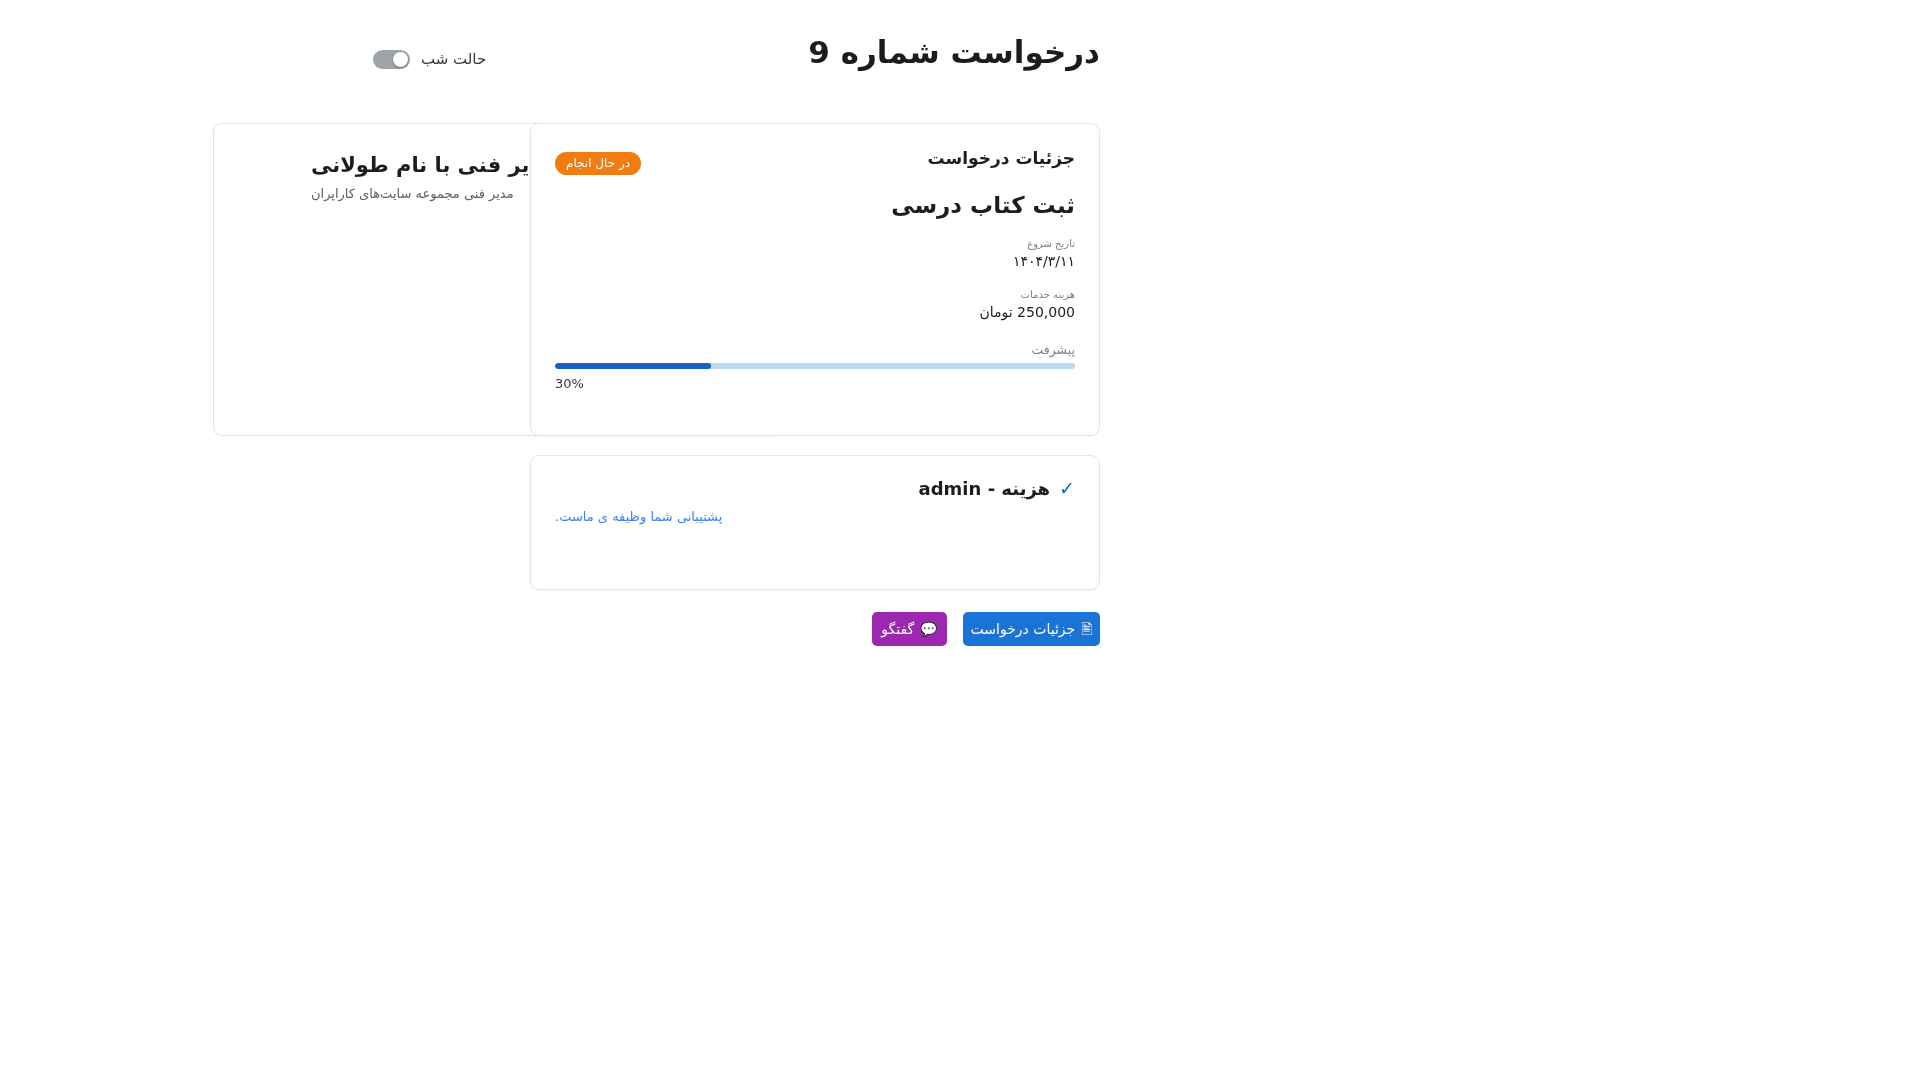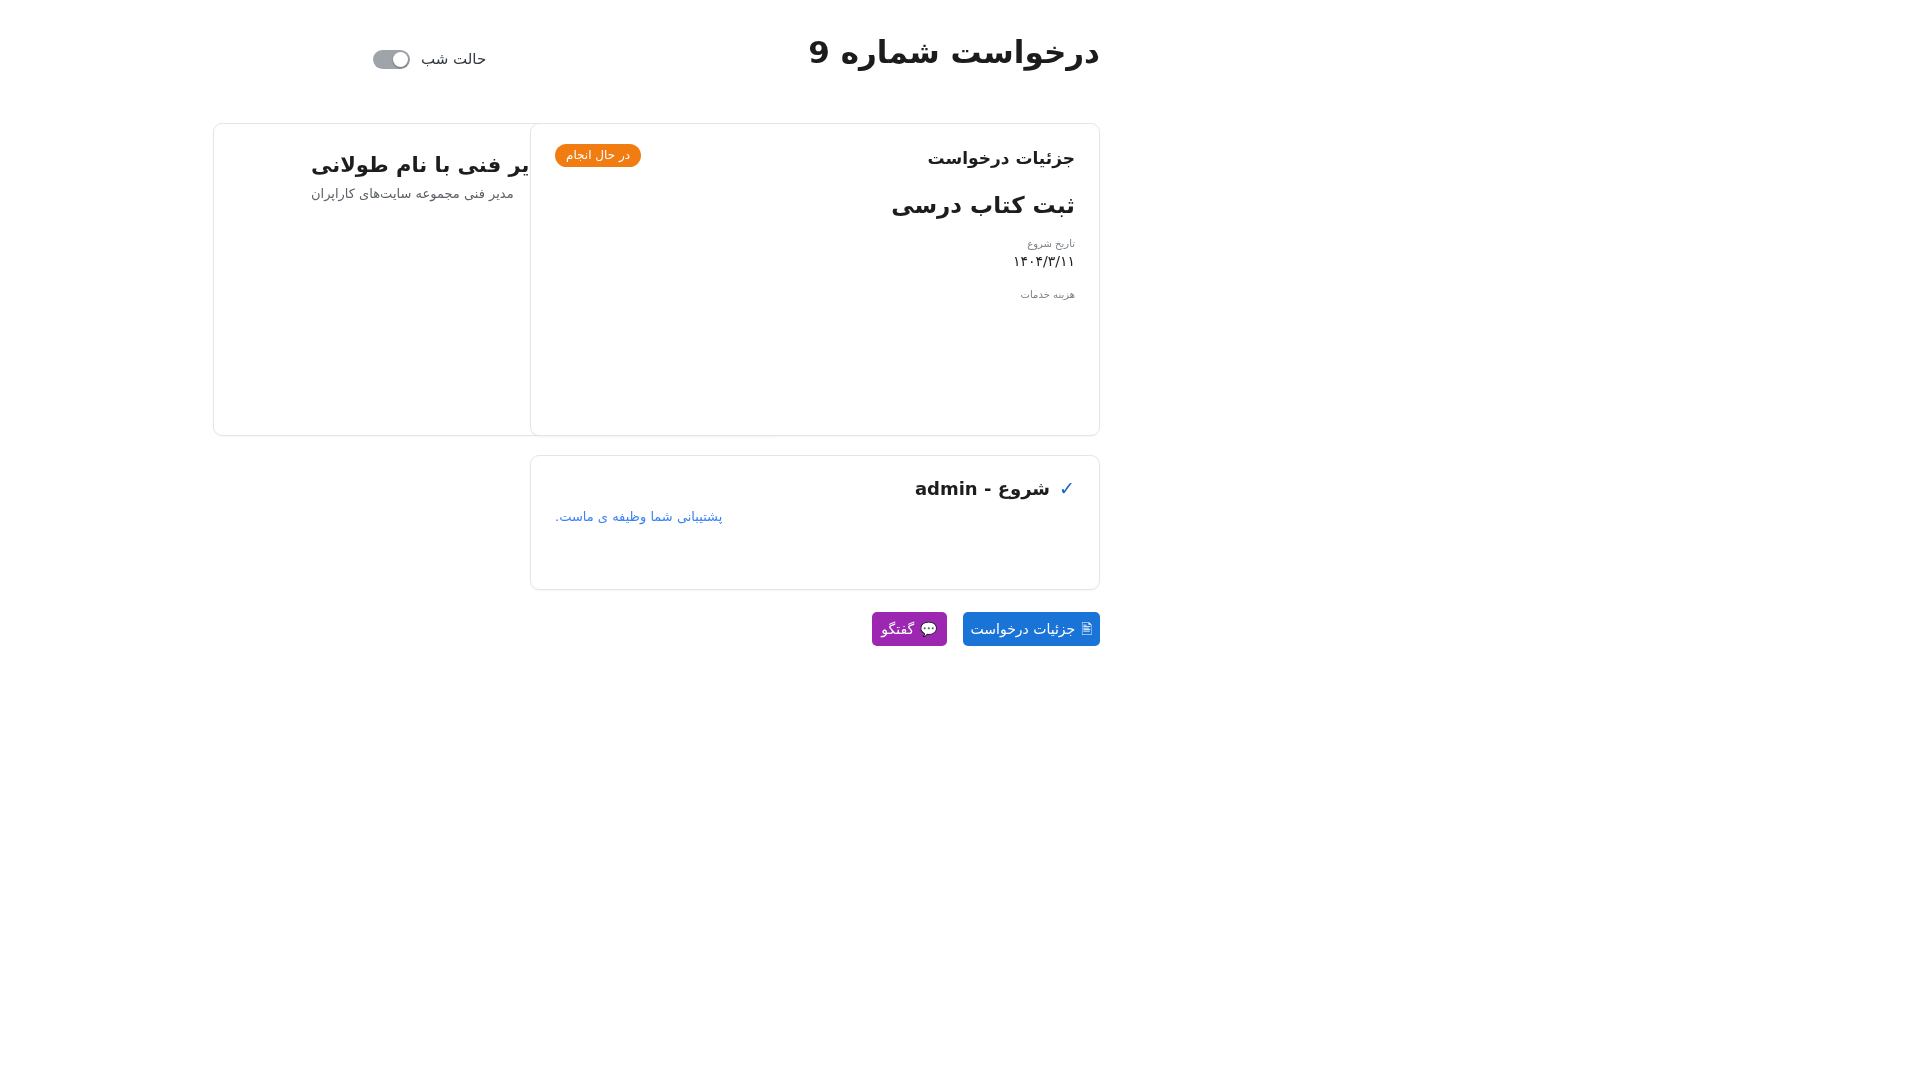--- a/index.html
+++ b/index.html
@@ -124,21 +124,21 @@
     position: absolute;
     right: 0;
     top: 4px;
     font-size: 17px;
     font-weight: bold;
     color: #1d1d1d;
   }
   .status-badge {
     position: absolute;
     left: 0;
-    top: 0;
+    top: 8px;
     background: #f07c12;
     color: #ffffff;
     font-size: 12px;
     padding: 5px 11px 6px;
     border-radius: 13px;
     white-space: nowrap;
     line-height: 1;
   }
   .service-title {
     margin-top: 14px;
@@ -278,28 +278,36 @@
 
     <div class="service-title">ثبت کتاب درسی</div>
 
     <div class="field">
       <div class="field-label">تاریخ شروع</div>
       <div class="field-value">۱۴۰۴/۳/۱۱</div>
     </div>
 
     <div class="field">
       <div class="field-label">هزینه خدمات</div>
-    </div>
-
+      <div class="field-value">250,000 تومان</div>
+    </div>
+
+    <div class="progress-block">
+      <div class="progress-label">پیشرفت</div>
+      <div class="progress-track">
+        <div class="progress-fill" id="progress-fill" style="width: 30%;"></div>
+      </div>
+      <div class="progress-percent">30%</div>
+    </div>
   </div>
 
   <div class="card" id="admin-card">
     <div class="admin-row">
       <span class="check-icon">✓</span>
-      <span class="admin-name">شروع - admin</span>
+      <span class="admin-name">هزینه - admin</span>
     </div>
     <div class="admin-sub">پشتیبانی شما وظیفه ی ماست.</div>
   </div>
 
   <div class="actions">
     <button class="btn btn-primary">
       <span class="glyph">🖹</span>
       <span class="label">جزئیات درخواست</span>
     </button>
     <button class="btn btn-chat">

